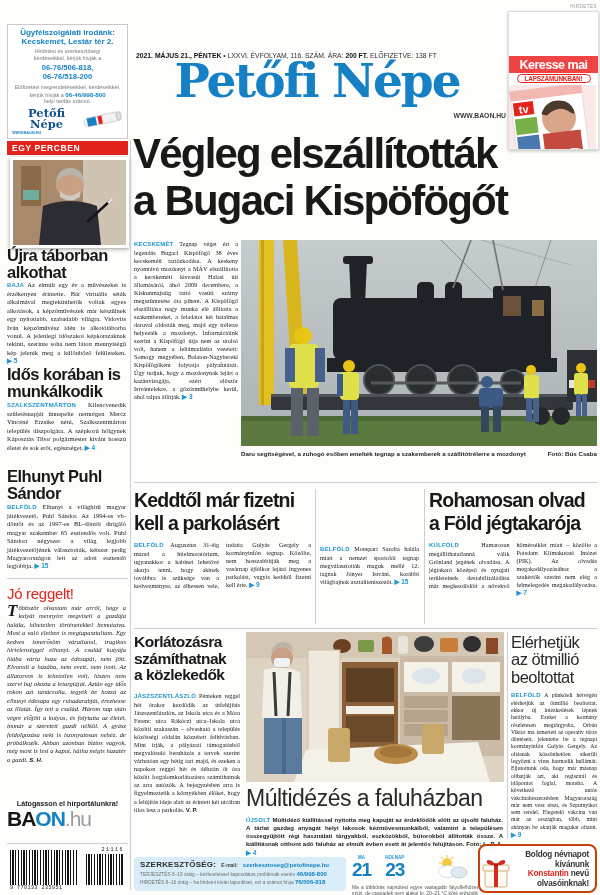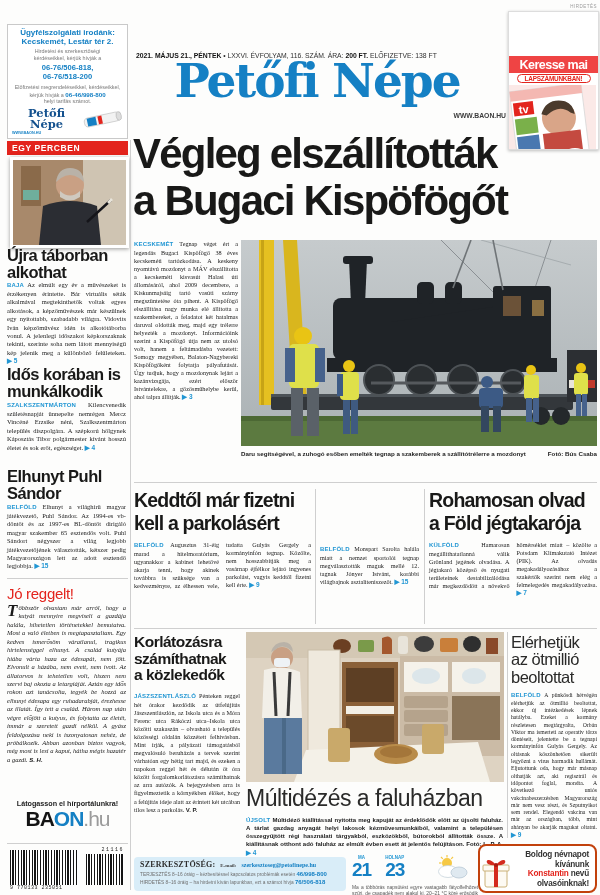--- a/index.html
+++ b/index.html
@@ -50,21 +50,21 @@
   #a1-body{position:absolute;left:7px;top:281px;width:119px;}
   #a2-head{position:absolute;left:7px;top:366px;width:121px;font-size:16.5px;}
   #a2-body{position:absolute;left:7px;top:401px;width:119px;}
   #a3-head{position:absolute;left:7px;top:468px;width:121px;font-size:16.5px;}
   #a3-body{position:absolute;left:7px;top:503px;width:119px;}
   #morning-head{position:absolute;left:7px;top:585px;width:121px;font-size:15px;color:#e3241d;
                 font-weight:normal;letter-spacing:-0.3px;}
   #morning-body{position:absolute;left:7px;top:604px;width:119px;font-style:italic;}
   #morning-body .dropcap{float:left;font-size:17px;line-height:13px;font-weight:bold;padding-right:1px;font-style:italic;}
   #baon-cta{position:absolute;left:7px;top:799px;width:121px;text-align:center;font-weight:bold;font-size:7.2px;color:#222;}
-  #baon-logo{position:absolute;left:7px;top:808px;width:121px;text-align:center;font-size:21px;
+  #baon-logo{position:absolute;left:7px;top:808px;width:121px;font-size:21px;
              font-weight:bold;letter-spacing:-1px;line-height:1;}
   #baon-logo .p1{color:#141414;}
   #baon-logo .p2{color:#1580c4;}
   #baon-logo .p3{color:#9b9b9b;font-weight:normal;}
   .barcode{position:absolute;background:repeating-linear-gradient(90deg,#141414 0 1px,#fff 1px 2px,#141414 2px 4px,#fff 4px 5px,#141414 5px 6px,#fff 6px 8px,#141414 8px 9px,#fff 9px 11px);}
   #barcode1{left:10px;top:850px;width:68px;height:35px;}
   #barcode2{left:86px;top:854px;width:38px;height:31px;}
   #ean{position:absolute;left:10px;top:885px;width:68px;font-family:"Liberation Mono",monospace;
        font-size:5px;letter-spacing:.5px;color:#222;}
   #issue-code{position:absolute;left:86px;top:847px;width:38px;text-align:right;
@@ -87,21 +87,21 @@
   #traffic-body{position:absolute;left:134px;top:692px;width:106px;font-size:6.2px;}
   #faluhaz-photo{position:absolute;left:246px;top:632px;width:258px;height:150px;}
   #faluhaz-head{position:absolute;left:246px;top:787px;width:258px;font-size:23px;letter-spacing:-0.5px;}
   #faluhaz-body{position:absolute;left:246px;top:817px;width:257px;font-family:"Liberation Sans",sans-serif;
                 font-size:6px;line-height:1.32;text-align:justify;color:#222;font-weight:bold;}
   #vaccine-head{position:absolute;left:511px;top:634px;width:88px;font-size:16.5px;line-height:1.05;}
   #vaccine-body{position:absolute;left:511px;top:692px;width:86px;font-size:5.7px;line-height:1.28;}
   
   #editorial-panel{position:absolute;left:134px;top:857px;width:212px;height:34px;background:#d9edf8;
                    border-radius:4px;padding:3px 6px;box-sizing:border-box;}
-  #editorial-row1{display:flex;align-items:baseline;gap:5px;font-family:Liberation Serif, serif;}
+  #editorial-row1{display:flex;align-items:baseline;gap:5px;}
   #editorial-label{font-weight:bold;font-size:8px;color:#2e2e2e;letter-spacing:.2px;}
   .em-label{font-size:5px;font-weight:bold;color:#444;}
   .em-val{font-size:6px;font-weight:bold;color:#1580c4;}
   .foot-line{font-size:4.8px;color:#6f6f6f;margin-top:2.2px;}
   .foot-phone{font-size:6px;font-weight:bold;color:#1580c4;}
   #weather{position:absolute;left:352px;top:855px;width:126px;}
   .w-label{font-size:4.5px;font-weight:bold;color:#2196d3;text-align:center;}
   .w-temp{font-size:19px;font-weight:bold;color:#1580c4;line-height:1;text-align:left;letter-spacing:-1px;}
   #weather-temps{display:flex;gap:14px;align-items:flex-start;}
   #weather-text{font-size:4.9px;line-height:1.28;color:#555;text-align:justify;margin-top:2px;}

